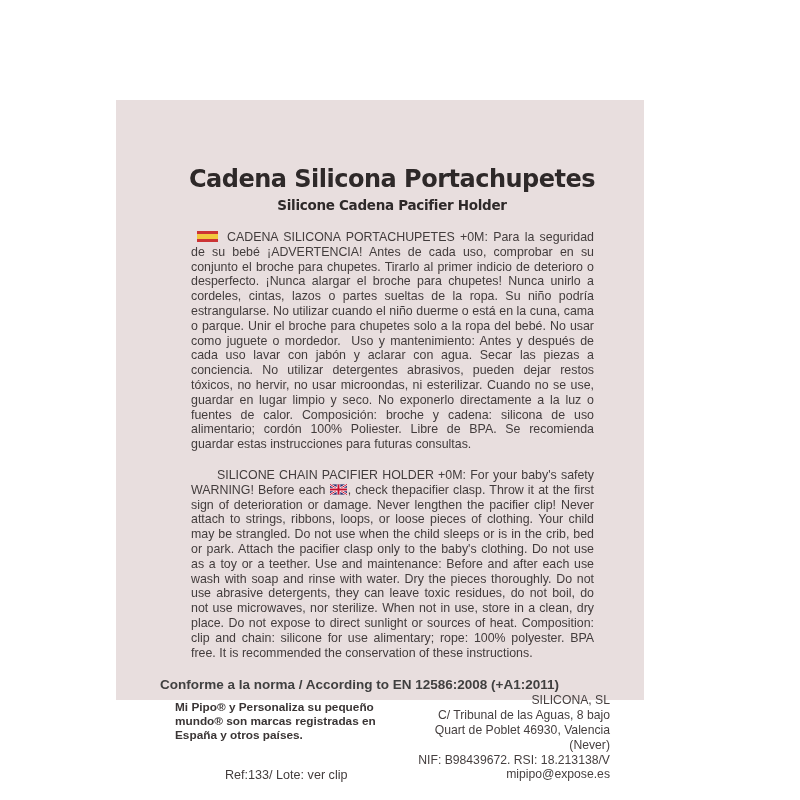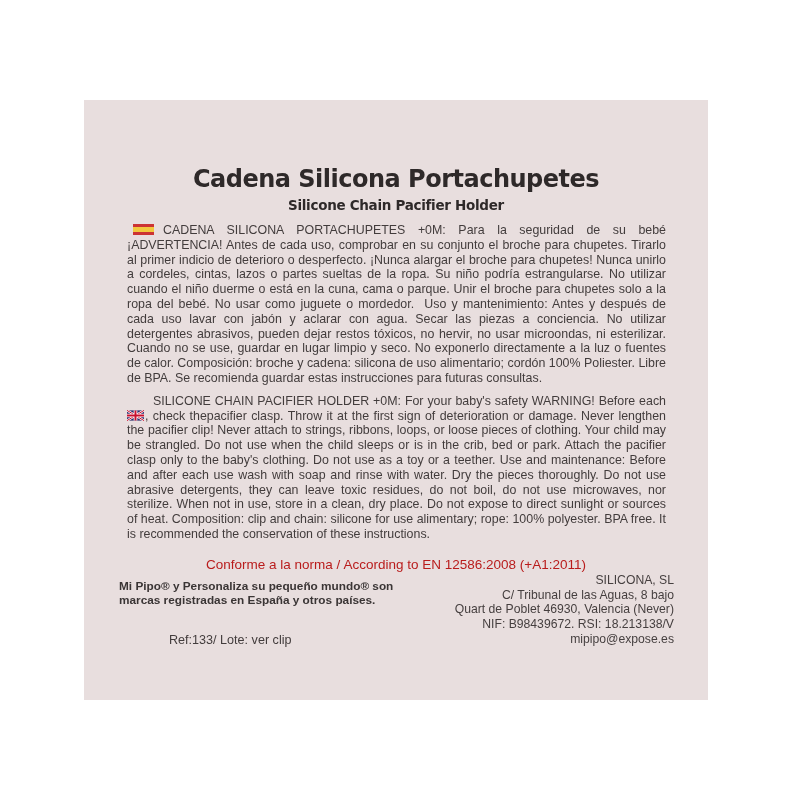--- a/index.html
+++ b/index.html
@@ -6,50 +6,50 @@
     --label-bg:#e8dede;
     --text-color:#423c3c;
     --title-color:#2e2929;
   }
   html,body{margin:0;padding:0;}
   body{
     width:800px;height:800px;background:#ffffff;position:relative;
     font-family:"Liberation Sans", sans-serif;
   }
   .label{
-    position:absolute;left:84px;top:100px;width:624px;height:600px;
-    background:var(--label-bg);color:var(--text-color);box-sizing:border-box;
+    position:absolute;left:116px;top:100px;width:528px;height:600px;
+    background:var(--label-bg);color:var(--text-color);box-sizing:border-box;padding-left:24px;
   }
   .title{
     margin:64px 0 0 0;text-align:center;font-size:24px;line-height:30px;
     font-weight:bold;color:var(--title-color);
     font-family:"DejaVu Sans","Liberation Sans",sans-serif;letter-spacing:-0.5px;
   }
   .subtitle{
     margin:2px 0 0 0;text-align:center;font-size:13.5px;line-height:18px;
     font-weight:bold;color:var(--title-color);
     font-family:"DejaVu Sans","Liberation Sans",sans-serif;letter-spacing:-0.3px;
   }
   .bodytext{
     margin:9px 34px 0 35px;font-size:12.4px;line-height:14.8px;
     text-align:justify;color:var(--text-color);
   }
-  .bodytext p{margin:8px;}
+  .bodytext p{margin:16px;}
   .para-es{text-indent:6px;}
   .para-en{text-indent:26px;}
   .flag{display:inline-block;vertical-align:-1px;text-indent:0;}
   .flag-es{
     width:21px;height:11px;margin-right:9px;
     background:linear-gradient(to bottom,#cc3334 0 27%,#f2c83e 27% 73%,#cc3334 73% 100%);
   }
   .flag-uk{width:17px;height:11px;margin-right:1px;}
   .flag-uk svg{display:block;width:17px;height:11px;}
   .norm{
-    margin:14px 20px 0 20px;text-align:center;font-weight:normal;
-    font-size:13.5px;line-height:17px;color:#b91c1c;
+    margin:14px 20px 0 20px;font-weight:bold;
+    font-size:13.5px;line-height:17px;color:#404040;
   }
   .footer-row{
     display:flex;justify-content:space-between;align-items:flex-end;
     margin:0 34px 0 35px;
   }
   .fleft{width:52%;}
   .trademark{
     font-weight:bold;font-size:11.8px;line-height:14px;color:#3a3535;
   }
   .ref{
@@ -58,21 +58,21 @@
   .fright{
     width:46%;text-align:right;font-size:12.2px;line-height:14.8px;color:#453f3f;
   }
 </style>
 </head>
 <body>
 
 <div class="label">
 
   <h1 class="title">Cadena Silicona Portachupetes</h1>
-  <h2 class="subtitle">Silicone Chain Pacifier Holder</h2>
+  <h2 class="subtitle">Silicone Cadena Pacifier Holder</h2>
 
   <div class="bodytext">
     <p class="para-es"><span class="flag flag-es"></span><span>CADENA SILICONA PORTACHUPETES +0M: Para la seguridad de su bebé ¡ADVERTENCIA! Antes de cada uso, comprobar en su conjunto el broche para chupetes. Tirarlo al primer indicio de deterioro o desperfecto. ¡Nunca alargar el broche para chupetes! Nunca unirlo a cordeles, cintas, lazos o partes sueltas de la ropa. Su niño podría estrangularse. No utilizar cuando el niño duerme o está en la cuna, cama o parque. Unir el broche para chupetes solo a la ropa del bebé. No usar como juguete o mordedor.&nbsp; Uso y mantenimiento: Antes y después de cada uso lavar con jabón y aclarar con agua. Secar las piezas a conciencia. No utilizar detergentes abrasivos, pueden dejar restos tóxicos, no hervir, no usar microondas, ni esterilizar. Cuando no se use, guardar en lugar limpio y seco. No exponerlo directamente a la luz o fuentes de calor. Composición: broche y cadena: silicona de uso alimentario; cordón 100% Poliester. Libre de BPA. Se recomienda guardar estas instrucciones para futuras consultas.</span></p>
     <p class="para-en"><span>SILICONE CHAIN PACIFIER HOLDER +0M: For your baby's safety WARNING! Before each</span> <span class="flag flag-uk"><svg viewBox="0 0 60 36" xmlns="http://www.w3.org/2000/svg">
             <rect width="60" height="36" fill="#2b2b6b"></rect>
             <path d="M0,0 L60,36 M60,0 L0,36" stroke="#ffffff" stroke-width="8"></path>
             <path d="M0,0 L60,36 M60,0 L0,36" stroke="#c8102e" stroke-width="3.5"></path>
             <path d="M30,0 V36 M0,18 H60" stroke="#ffffff" stroke-width="13"></path>
             <path d="M30,0 V36 M0,18 H60" stroke="#c8102e" stroke-width="7"></path>
           </svg></span><span>, check thepacifier clasp. Throw it at the first sign of deterioration or damage. Never lengthen the pacifier clip! Never attach to strings, ribbons, loops, or loose pieces of clothing. Your child may be strangled. Do not use when the child sleeps or is in the crib, bed or park. Attach the pacifier clasp only to the baby's clothing. Do not use as a toy or a teether. Use and maintenance: Before and after each use wash with soap and rinse with water. Dry the pieces thoroughly. Do not use abrasive detergents, they can leave toxic residues, do not boil, do not use microwaves, nor sterilize. When not in use, store in a clean, dry place. Do not expose to direct sunlight or sources of heat. Composition: clip and chain: silicone for use alimentary; rope: 100% polyester. BPA free. It is recommended the conservation of these instructions.</span></p>

